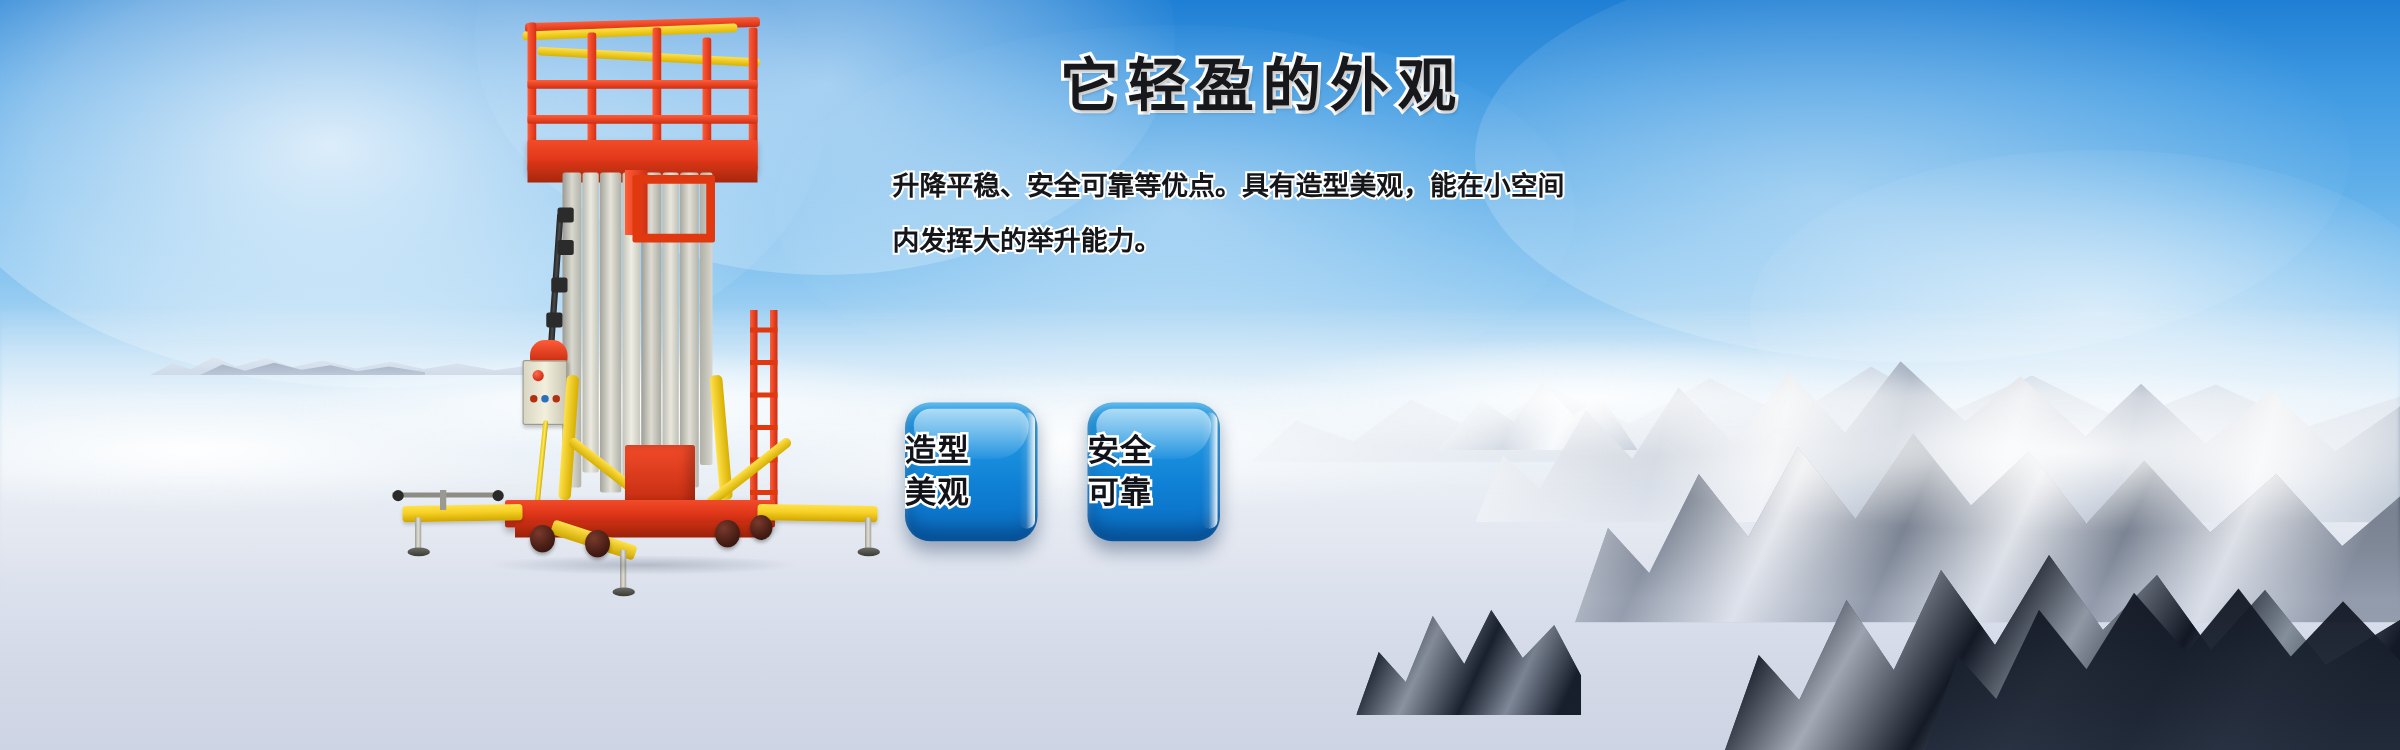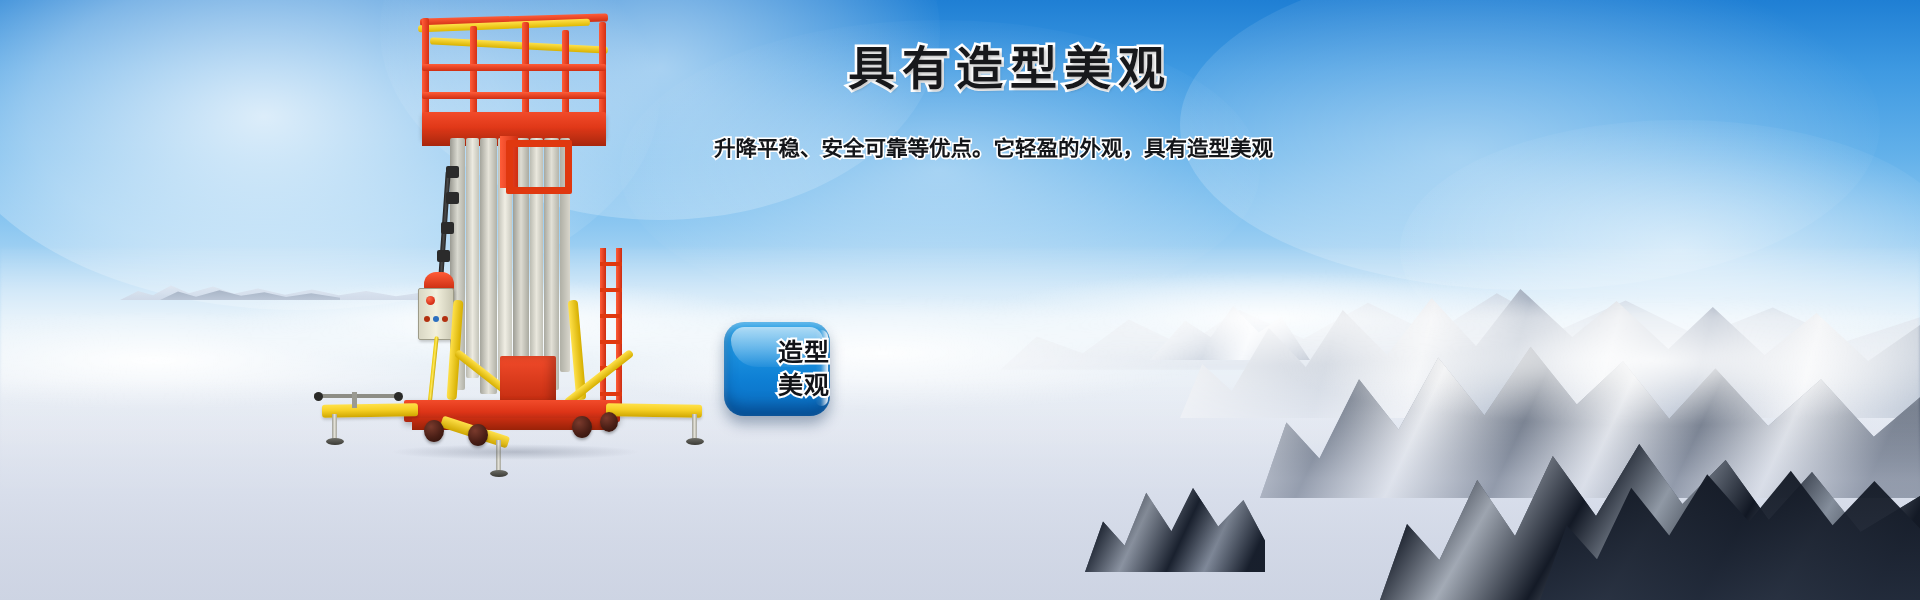--- a/index.html
+++ b/index.html
@@ -161,29 +161,29 @@
   .desc p{margin:0;white-space:nowrap;}
   .desc p.line1{padding-left:34px;}
 
   
   .badges{
     position:absolute;left:724px;top:322px;
     display:flex;gap:40px;
   }
   .badge{
     position:relative;
-    width:106px;height:94px;
+    width:106px;height:111px;
     border-radius:20px;
     background:
       linear-gradient(to bottom, #2aa3e8 0%, #1d93e0 30%, #0e7fd4 62%, #0a6cc0 100%);
     box-shadow:
       0 8px 14px rgba(10,40,80,.35),
       inset 0 -10px 14px rgba(0,40,90,.45),
       inset 0 3px 6px rgba(255,255,255,.35);
-    display:flex;align-items:center;justify-content:flex-end;
+    display:flex;align-items:center;justify-content:flex-start;
     overflow:hidden;
   }
   
   .badge::before{
     content:"";position:absolute;
     left:7px;top:5px;right:7px;height:40px;
     border-radius:14px 14px 28px 28px;
     background:linear-gradient(to bottom, rgba(255,255,255,.62), rgba(255,255,255,.06));
     pointer-events:none;
   }
@@ -437,33 +437,40 @@
 
     <div class="wheel w1"></div>
     <div class="wheel w2"></div>
     <div class="wheel w3"></div>
     <div class="wheel w4"></div>
 
     <div class="shadow"></div>
   </div>
 
   <div class="textblock">
-    <h1 class="title">具有造型美观</h1>
+    <h1 class="title">它轻盈的外观</h1>
     <div class="desc">
-      <p>升降平稳、安全可靠等优点。它轻盈的外观，具有造型美观</p>
+      <p>升降平稳、安全可靠等优点。具有造型美观，能在小空间</p>
+      <p>内发挥大的举升能力。</p>
     </div>
   </div>
 
   <div class="badges">
 
     <div class="badge">
       <div class="badge-label">
         <span>造型</span>
         <span>美观</span>
       </div>
     </div>
 
 
 
+    <div class="badge">
+      <div class="badge-label">
+        <span>安全</span>
+        <span>可靠</span>
+      </div>
+    </div>
 
   </div>
 
 </div>
 
 </body></html>

